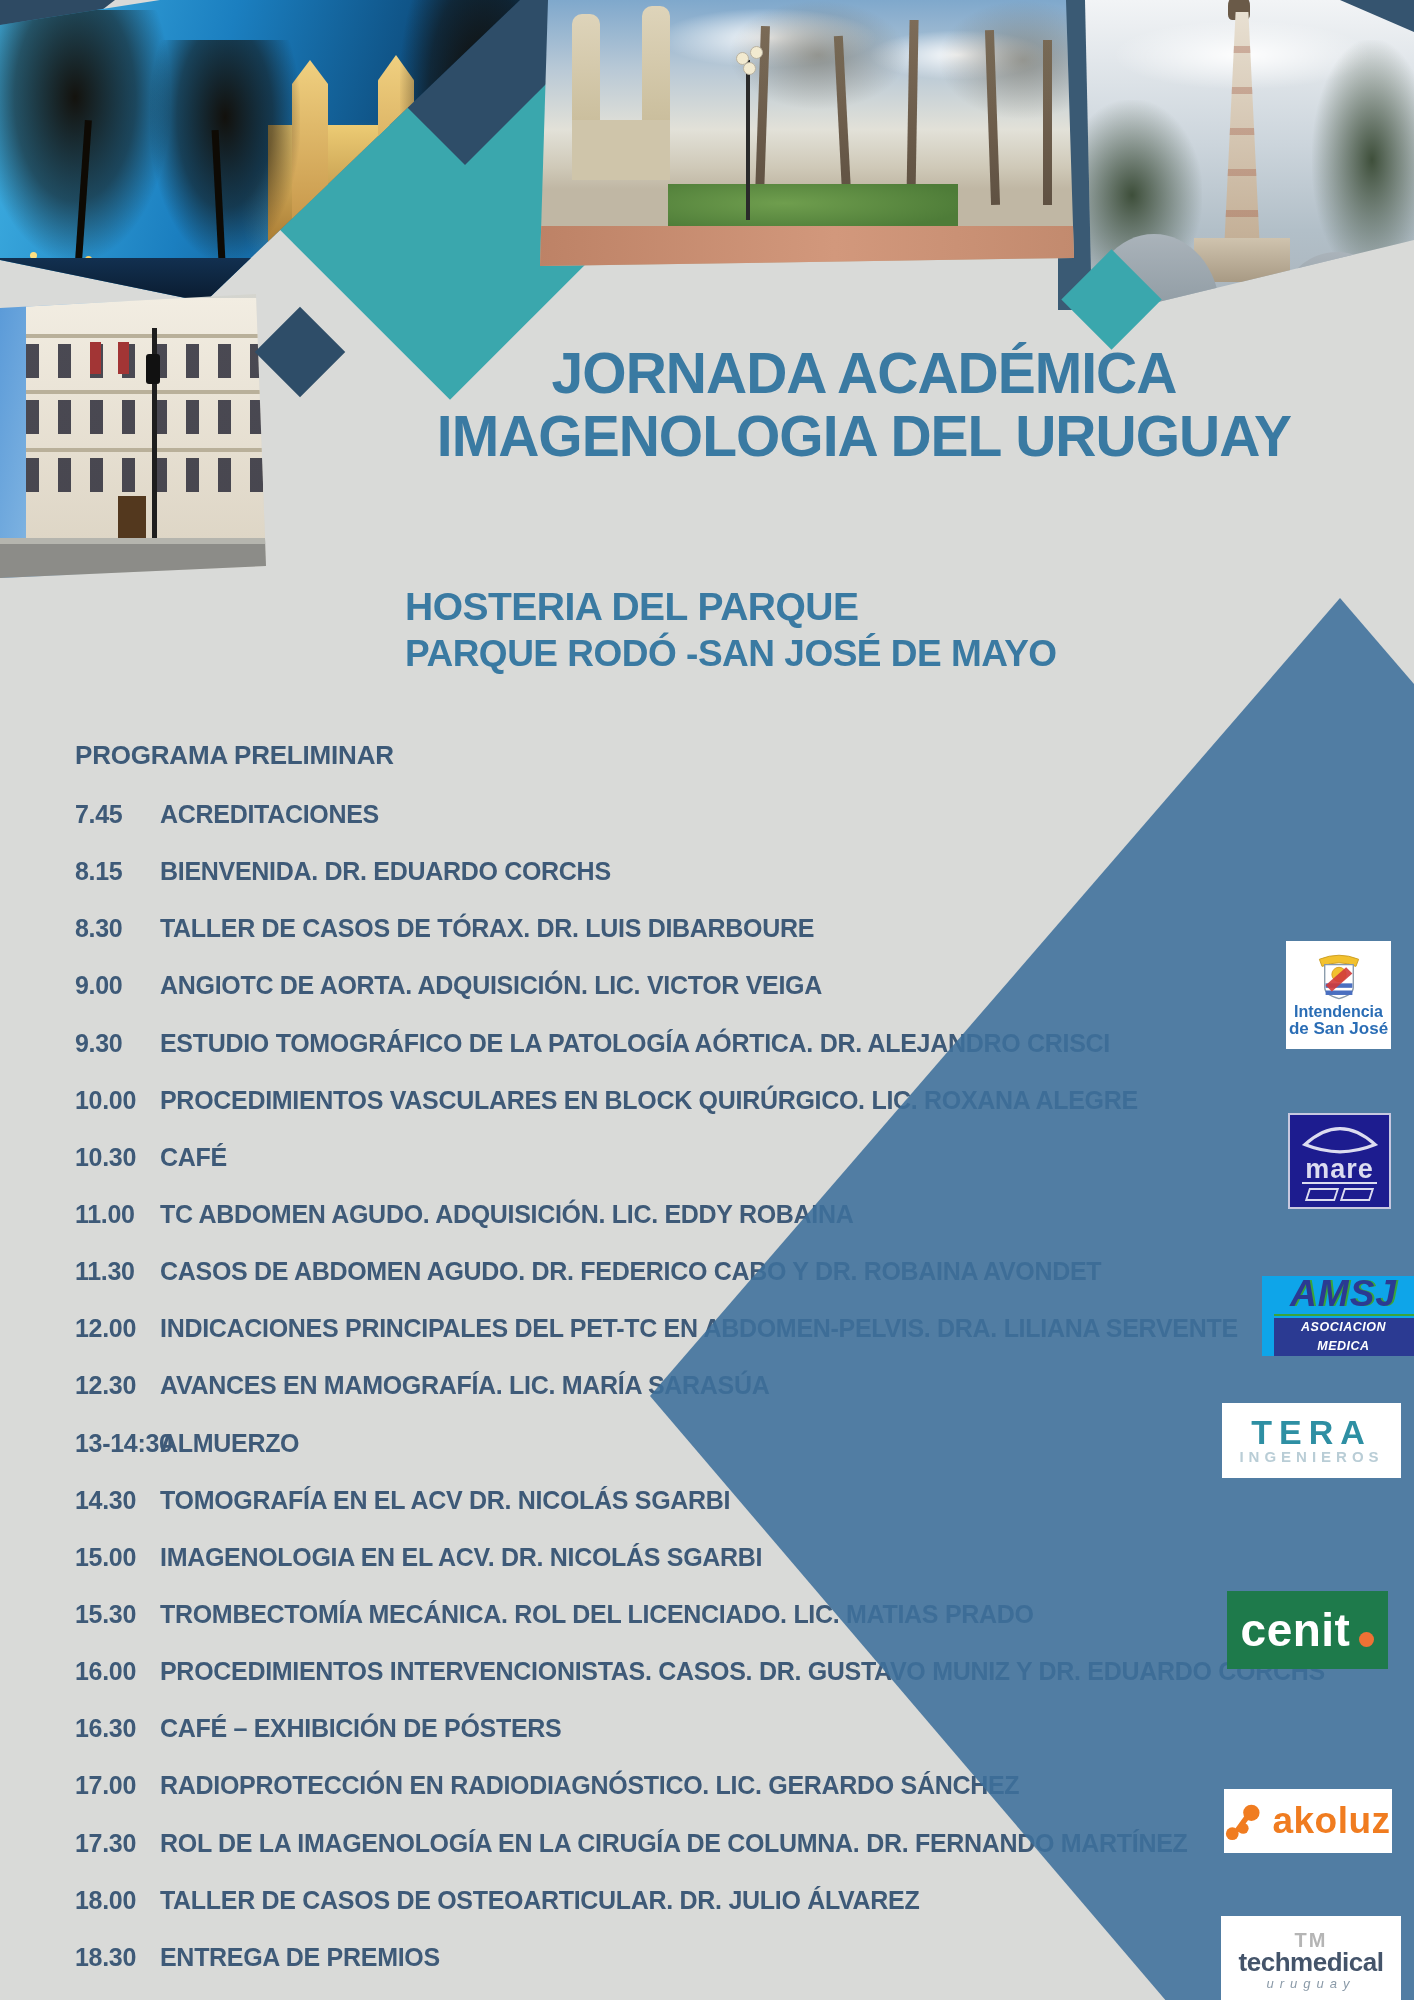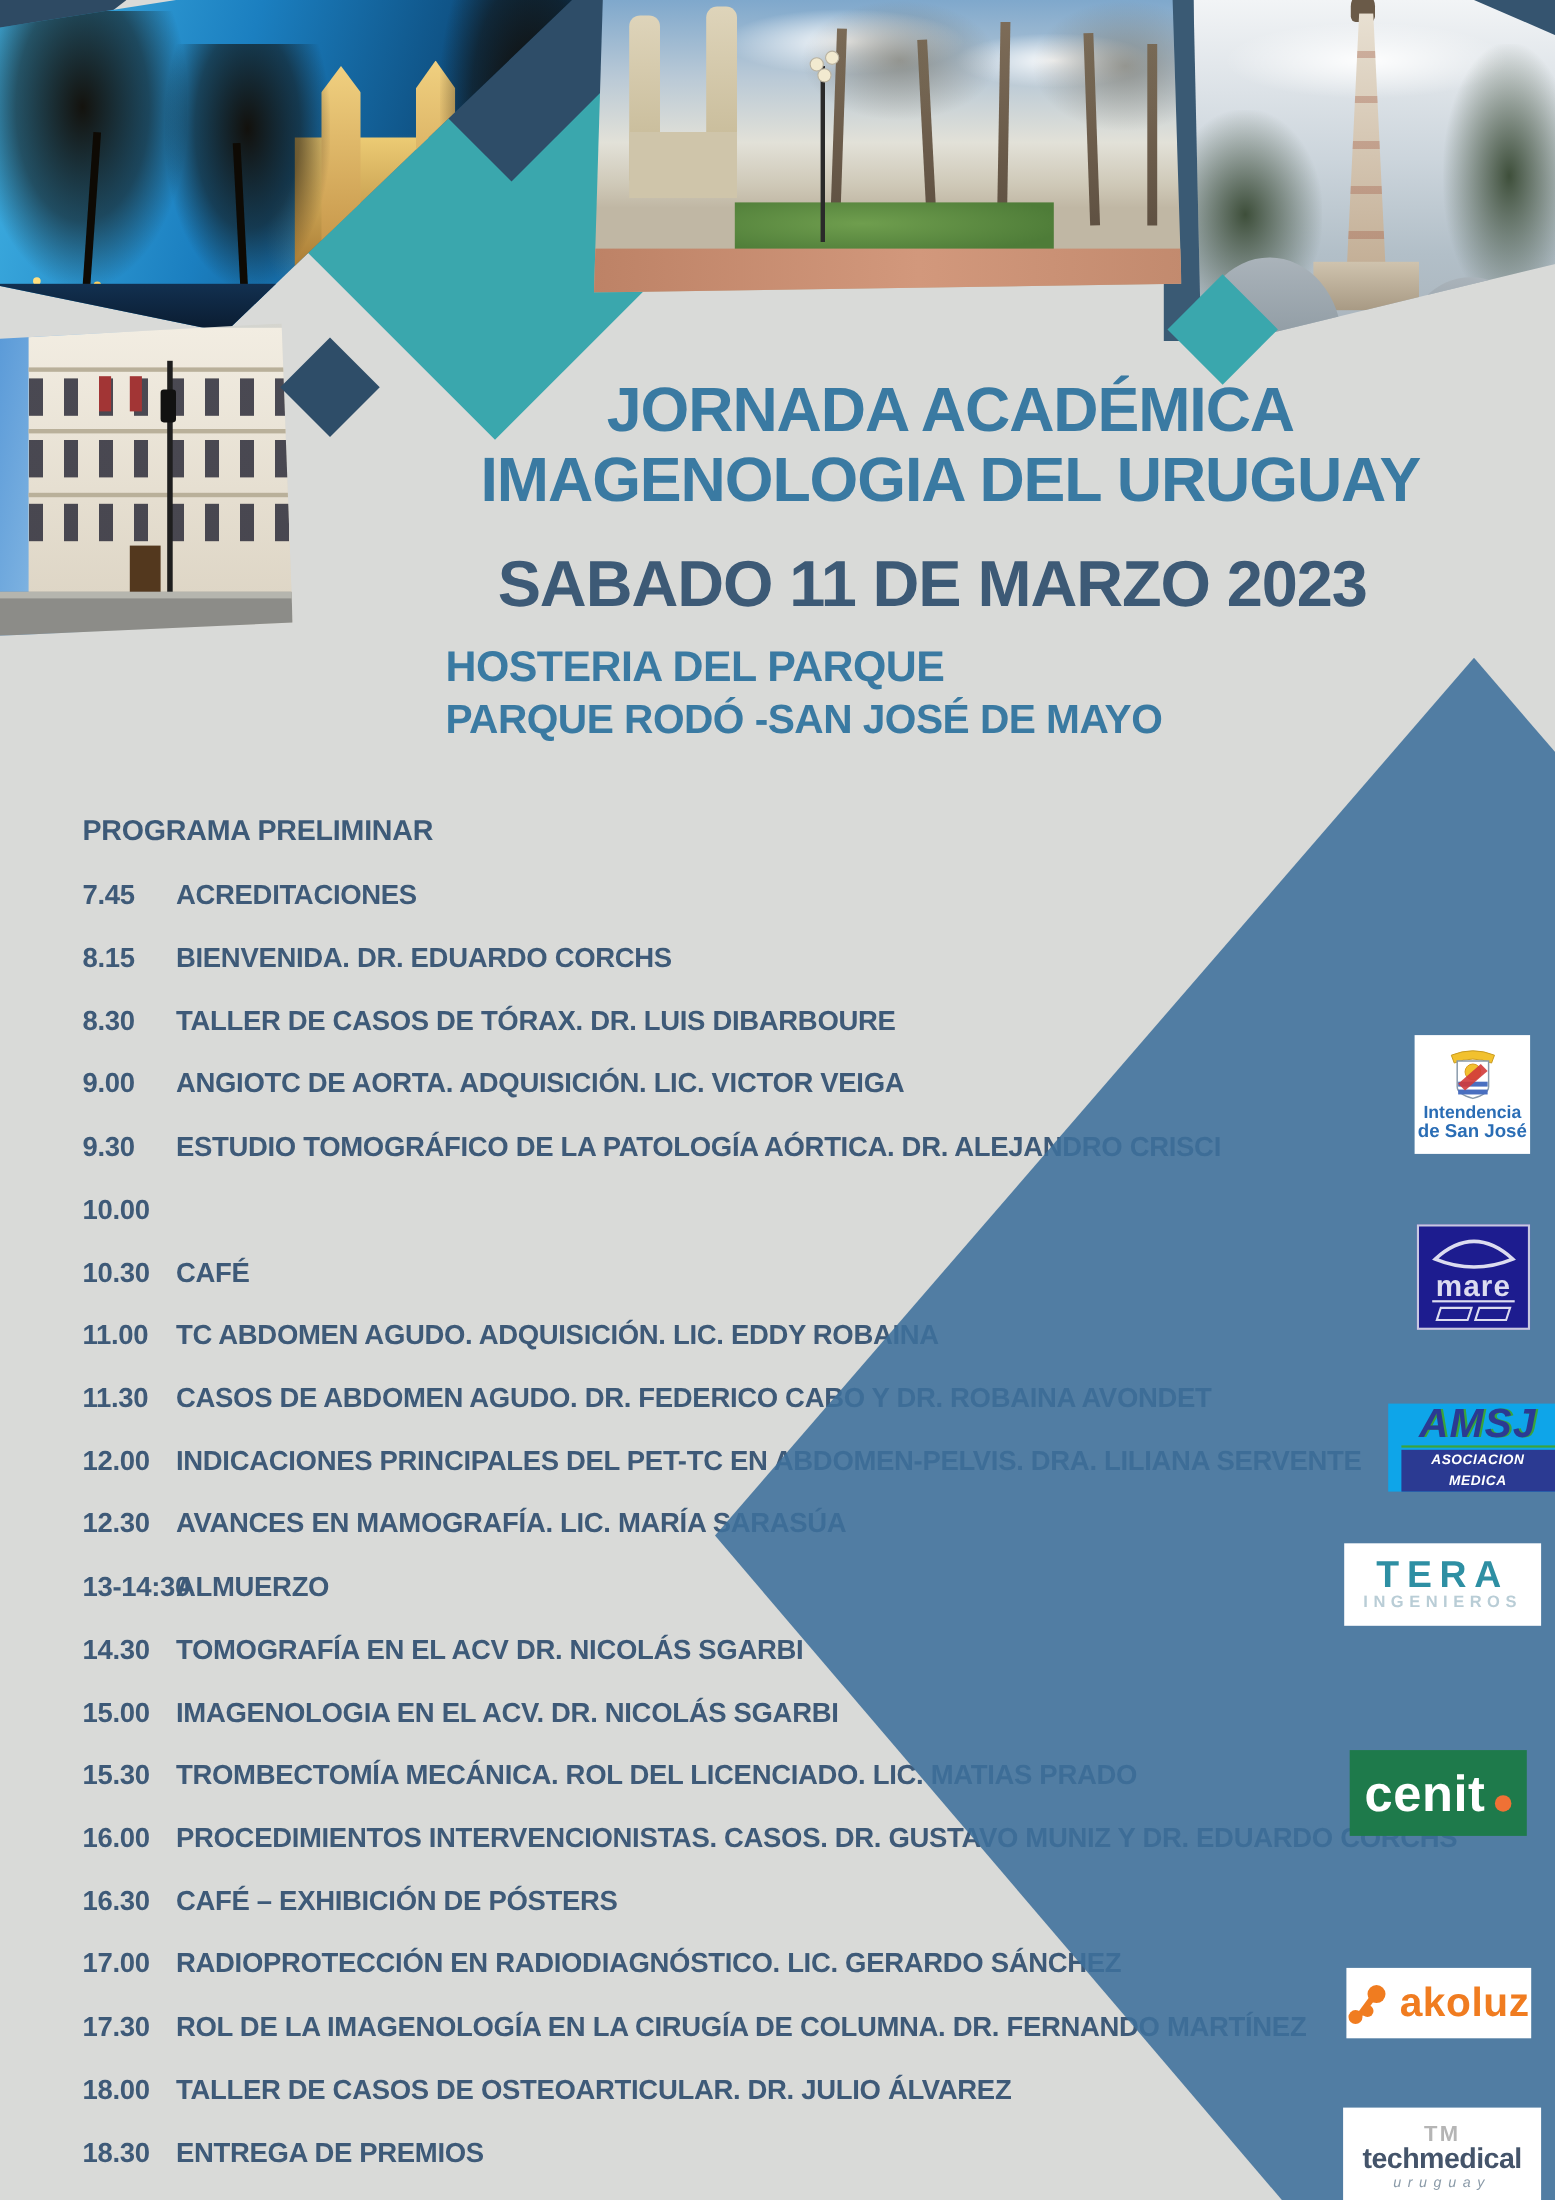--- a/index.html
+++ b/index.html
@@ -207,21 +207,20 @@
     <div class="bld-street"></div>
   </div>
 
   <div class="diamond navy-mini"></div>
   <div class="diamond teal-mini"></div>
 
   <div class="abs title-block">
     <div>JORNADA ACADÉMICA</div>
     <div>IMAGENOLOGIA DEL URUGUAY</div>
   </div>
-  <div class="abs date-line">SABADO 11 DE MARZO 2023</div>
   <div class="abs venue1">HOSTERIA DEL PARQUE</div>
   <div class="abs venue2">PARQUE RODÓ -SAN JOSÉ DE MAYO</div>
 
   <div class="abs prog-heading">PROGRAMA PRELIMINAR</div>
   <div class="abs prog-list">
       <div class="prog-row">
         <span class="prog-time">7.45</span>
         <span class="prog-title">ACREDITACIONES</span>
       </div>
       <div class="prog-row">
@@ -235,20 +234,21 @@
       <div class="prog-row">
         <span class="prog-time">9.00</span>
         <span class="prog-title">ANGIOTC DE AORTA. ADQUISICIÓN. LIC. VICTOR VEIGA</span>
       </div>
       <div class="prog-row">
         <span class="prog-time">9.30</span>
         <span class="prog-title">ESTUDIO TOMOGRÁFICO DE LA PATOLOGÍA AÓRTICA. DR. ALEJANDRO CRISCI</span>
       </div>
       <div class="prog-row">
         <span class="prog-time">10.00</span>
+        <span class="prog-title">PROCEDIMIENTOS VASCULARES EN BLOCK QUIRÚRGICO. LIC. ROXANA ALEGRE</span>
       </div>
       <div class="prog-row">
         <span class="prog-time">10.30</span>
         <span class="prog-title">CAFÉ</span>
       </div>
       <div class="prog-row">
         <span class="prog-time">11.00</span>
         <span class="prog-title">TC ABDOMEN AGUDO. ADQUISICIÓN. LIC. EDDY ROBAINA</span>
       </div>
       <div class="prog-row">

